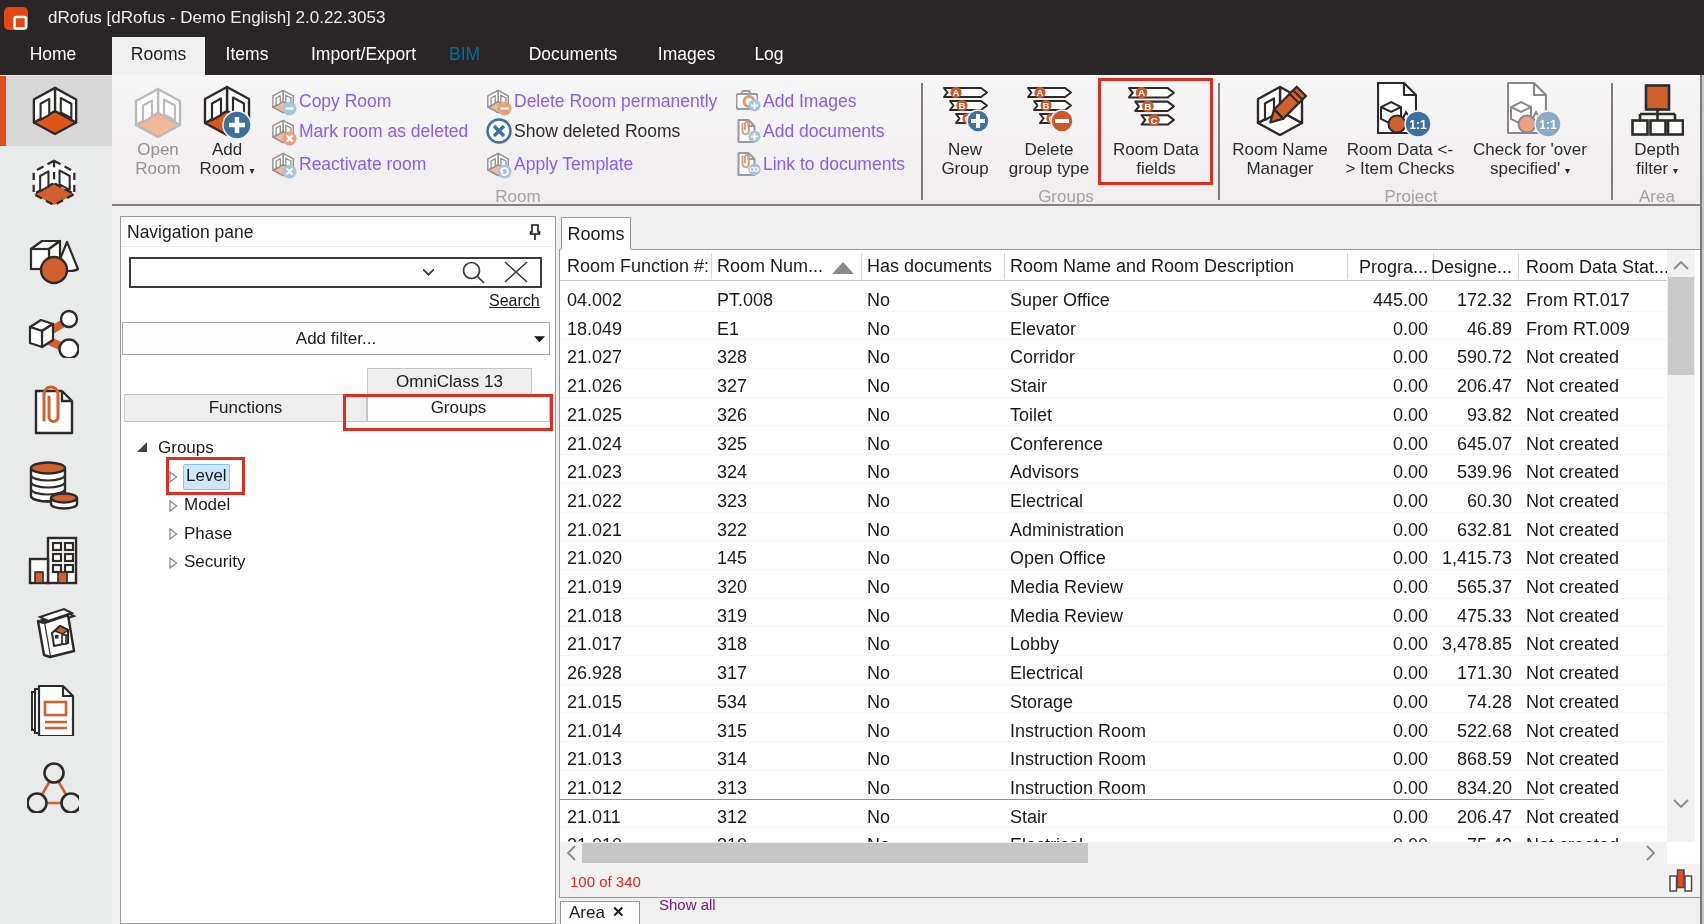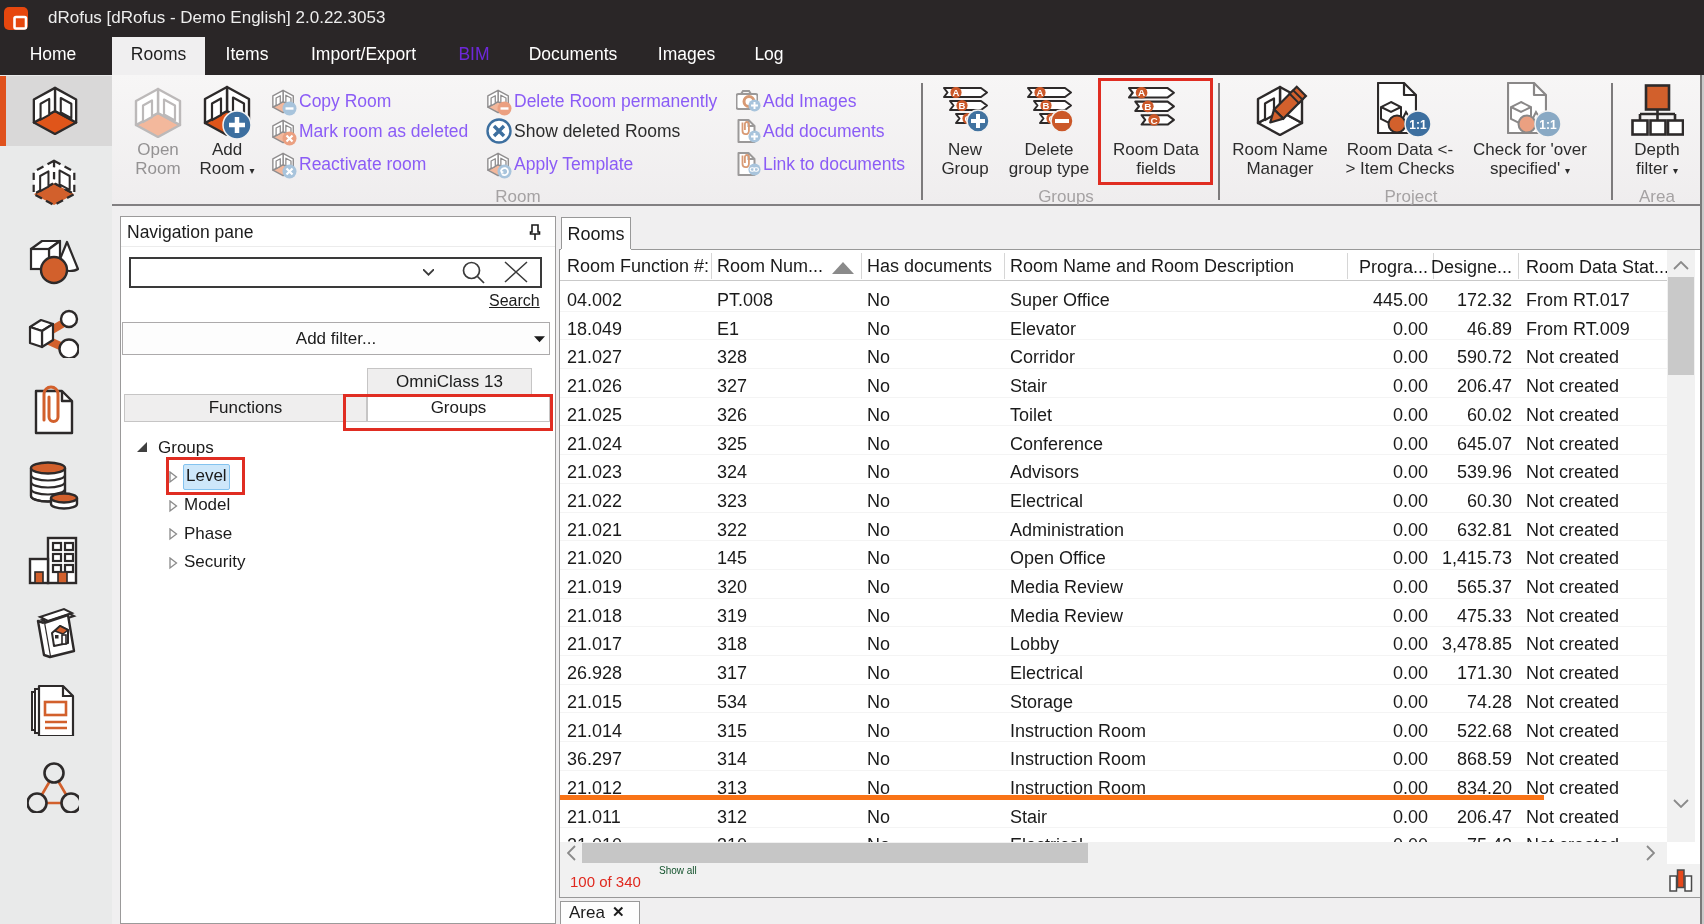--- a/index.html
+++ b/index.html
@@ -104,21 +104,21 @@
 <svg class="a" style="left:3px;top:6px" width="28" height="27" viewBox="0 0 28 27">
 <rect x="1" y="1" width="24" height="23" rx="5" fill="#e6470e"></rect>
 <rect x="11.5" y="11" width="11.5" height="11.5" rx="1.5" fill="none" stroke="#fff" stroke-width="2.6"></rect>
     </svg>
 <div class="a" style="left:48px;top:8px;color:#ededed;font-size:17px">dRofus [dRofus - Demo English] 2.0.22.3053</div>
 <div class="a" style="left:0;top:37px;width:1704px;height:38px;background:#2a2627"></div>
 <div class="a" style="left:112px;top:37px;width:93px;height:38px;background:#f0eff0;color:#1d1d1d;font-size:17.5px;text-align:center;line-height:34px">Rooms</div>
 <div class="a" style="left:24px;top:37px;width:58px;height:38px;line-height:34px;color:#fff;font-size:17.5px;text-align:center">Home</div>
 <div class="a" style="left:217px;top:37px;width:60px;height:38px;line-height:34px;color:#fff;font-size:17.5px;text-align:center">Items</div>
 <div class="a" style="left:296px;top:37px;width:135px;height:38px;line-height:34px;color:#fff;font-size:17.5px;text-align:center">Import/Export</div>
-<div class="a" style="left:449px;top:37px;width:50px;height:38px;line-height:34px;color:#6d28d9;font-size:17.5px;text-align:center">BIM</div>
+<div class="a" style="left:449px;top:37px;width:50px;height:38px;line-height:34px;color:#0369a1;font-size:17.5px;">BIM</div>
 <div class="a" style="left:522px;top:37px;width:102px;height:38px;line-height:34px;color:#fff;font-size:17.5px;text-align:center">Documents</div>
 <div class="a" style="left:650px;top:37px;width:73px;height:38px;line-height:34px;color:#fff;font-size:17.5px;text-align:center">Images</div>
 <div class="a" style="left:745px;top:37px;width:48px;height:38px;line-height:34px;color:#fff;font-size:17.5px;text-align:center">Log</div>
 <div class="a" style="left:112px;top:75px;width:1592px;height:131px;background:linear-gradient(#f7f6f6,#efedee);border-bottom:2px solid #828082"></div>
 <div class="a" style="left:921px;top:83px;width:2px;height:117px;background:#7d7b7c"></div>
 <div class="a" style="left:1218px;top:83px;width:2px;height:117px;background:#7d7b7c"></div>
 <div class="a" style="left:1611px;top:83px;width:2px;height:117px;background:#7d7b7c"></div>
 <div class="a" style="left:438px;top:187px;width:160px;font-size:17px;color:#a5a2a3;text-align:center">Room</div>
 <div class="a" style="left:986px;top:187px;width:160px;font-size:17px;color:#a5a2a3;text-align:center">Groups</div>
 <div class="a" style="left:1331px;top:187px;width:160px;font-size:17px;color:#a5a2a3;text-align:center">Project</div>
@@ -432,21 +432,21 @@
 <div class="td num" style="left:758px;top:0;width:110px;line-height:34px">0.00</div>
 <div class="td num" style="left:842px;top:0;width:110px;line-height:34px">206.47</div>
 <div class="td" style="left:966px;top:0;width:140px;line-height:34px">Not created</div>
 </div>
 <div class="a" style="left:0;top:115.8px;width:1107px;height:28.7px;line-height:34px;border-bottom:1px solid #f4f4f4">
 <div class="td" style="left:7px;top:0;width:135px;line-height:34px">21.025</div>
 <div class="td" style="left:157px;top:0;width:135px;line-height:34px">326</div>
 <div class="td" style="left:307px;top:0;width:130px;line-height:34px">No</div>
 <div class="td" style="left:450px;top:0;width:330px;line-height:34px">Toilet</div>
 <div class="td num" style="left:758px;top:0;width:110px;line-height:34px">0.00</div>
-<div class="td num" style="left:842px;top:0;width:110px;line-height:34px">60.02</div>
+<div class="td num" style="left:842px;top:0;width:110px;line-height:34px">93.82</div>
 <div class="td" style="left:966px;top:0;width:140px;line-height:34px">Not created</div>
 </div>
 <div class="a" style="left:0;top:144.5px;width:1107px;height:28.7px;line-height:34px;border-bottom:1px solid #f4f4f4">
 <div class="td" style="left:7px;top:0;width:135px;line-height:34px">21.024</div>
 <div class="td" style="left:157px;top:0;width:135px;line-height:34px">325</div>
 <div class="td" style="left:307px;top:0;width:130px;line-height:34px">No</div>
 <div class="td" style="left:450px;top:0;width:330px;line-height:34px">Conference</div>
 <div class="td num" style="left:758px;top:0;width:110px;line-height:34px">0.00</div>
 <div class="td num" style="left:842px;top:0;width:110px;line-height:34px">645.07</div>
 <div class="td" style="left:966px;top:0;width:140px;line-height:34px">Not created</div>
@@ -535,29 +535,29 @@
 <div class="a" style="left:0;top:431.5px;width:1107px;height:28.7px;line-height:34px;border-bottom:1px solid #f4f4f4">
 <div class="td" style="left:7px;top:0;width:135px;line-height:34px">21.014</div>
 <div class="td" style="left:157px;top:0;width:135px;line-height:34px">315</div>
 <div class="td" style="left:307px;top:0;width:130px;line-height:34px">No</div>
 <div class="td" style="left:450px;top:0;width:330px;line-height:34px">Instruction Room</div>
 <div class="td num" style="left:758px;top:0;width:110px;line-height:34px">0.00</div>
 <div class="td num" style="left:842px;top:0;width:110px;line-height:34px">522.68</div>
 <div class="td" style="left:966px;top:0;width:140px;line-height:34px">Not created</div>
 </div>
 <div class="a" style="left:0;top:460.2px;width:1107px;height:28.7px;line-height:34px;border-bottom:1px solid #f4f4f4">
-<div class="td" style="left:7px;top:0;width:135px;line-height:34px">36.297</div>
+<div class="td" style="left:7px;top:0;width:135px;line-height:34px">21.013</div>
 <div class="td" style="left:157px;top:0;width:135px;line-height:34px">314</div>
 <div class="td" style="left:307px;top:0;width:130px;line-height:34px">No</div>
 <div class="td" style="left:450px;top:0;width:330px;line-height:34px">Instruction Room</div>
 <div class="td num" style="left:758px;top:0;width:110px;line-height:34px">0.00</div>
 <div class="td num" style="left:842px;top:0;width:110px;line-height:34px">868.59</div>
 <div class="td" style="left:966px;top:0;width:140px;line-height:34px">Not created</div>
 </div>
-<div class="a" style="left:0;top:488.9px;width:984px;height:28.7px;line-height:34px;border-bottom:5px solid #f97316">
+<div class="a" style="left:0;top:488.9px;width:984px;height:28.7px;line-height:34px;border-bottom:1px solid #f97316">
 <div class="td" style="left:7px;top:0;width:135px;line-height:34px">21.012</div>
 <div class="td" style="left:157px;top:0;width:135px;line-height:34px">313</div>
 <div class="td" style="left:307px;top:0;width:130px;line-height:34px">No</div>
 <div class="td" style="left:450px;top:0;width:330px;line-height:34px">Instruction Room</div>
 <div class="td num" style="left:758px;top:0;width:110px;line-height:34px">0.00</div>
 <div class="td num" style="left:842px;top:0;width:110px;line-height:34px">834.20</div>
 <div class="td" style="left:966px;top:0;width:140px;line-height:34px">Not created</div>
 </div>
 <div class="a" style="left:0;top:517.6px;width:1107px;height:28.7px;line-height:34px;border-bottom:1px solid #f4f4f4">
 <div class="td" style="left:7px;top:0;width:135px;line-height:34px">21.011</div>
@@ -589,21 +589,21 @@
 <div class="a" style="left:560px;top:842px;width:1107px;height:22px;background:#f1f1f1"></div>
 <div class="a" style="left:582px;top:843px;width:506px;height:20px;background:#c6c6c6"></div>
 <svg class="a" style="left:567px;top:845px" width="9" height="16" viewBox="0 0 9 16">
       <path d="M8,1 L1,8 L8,15" fill="none" stroke="#8a8a8a" stroke-width="1.8"></path>
     </svg>
 <svg class="a" style="left:1646px;top:845px" width="9" height="16" viewBox="0 0 9 16">
       <path d="M1,1 L8,8 L1,15" fill="none" stroke="#8a8a8a" stroke-width="1.8"></path>
     </svg>
 <div class="a" style="left:560px;top:864px;width:1144px;height:33px;background:#f1f1f1"></div>
 <div class="a" style="left:570px;top:873px;font-size:15px;color:#e0281e">100 of 340</div>
-<div class="a" style="left:659px;top:865px;font-size:10px;color:#14532d">Show all</div>
+<div class="a" style="left:659px;top:896px;font-size:15px;color:#701a75">Show all</div>
 <svg class="a" style="left:1669px;top:868px" width="24" height="25" viewBox="0 0 24 25">
 <rect x="1" y="8" width="6.5" height="15" fill="#fff" stroke="#4a4a4a" stroke-width="1.5"></rect>
 <rect x="16" y="8" width="6.5" height="15" fill="#fff" stroke="#4a4a4a" stroke-width="1.5"></rect>
 <rect x="8.5" y="2" width="6.5" height="17.5" fill="#e8491c" stroke="#4a4a4a" stroke-width="1.5"></rect>
     </svg>
 <div class="a" style="left:560px;top:901px;width:80px;height:24px;background:#fdfdfd;border:1px solid #989898;border-bottom:none"></div>
 <div class="a" style="left:569px;top:903px;font-size:17px;color:#1b1b1b">Area</div>
 <div class="a" style="left:612px;top:903px;font-size:15px;font-weight:bold;color:#1b1b1b">✕</div>
 <div class="a" style="left:1700px;top:75px;width:2px;height:849px;background:#7a7a7a"></div>
 <div class="a" style="left:1702px;top:75px;width:2px;height:849px;background:#c9c9c9"></div>

